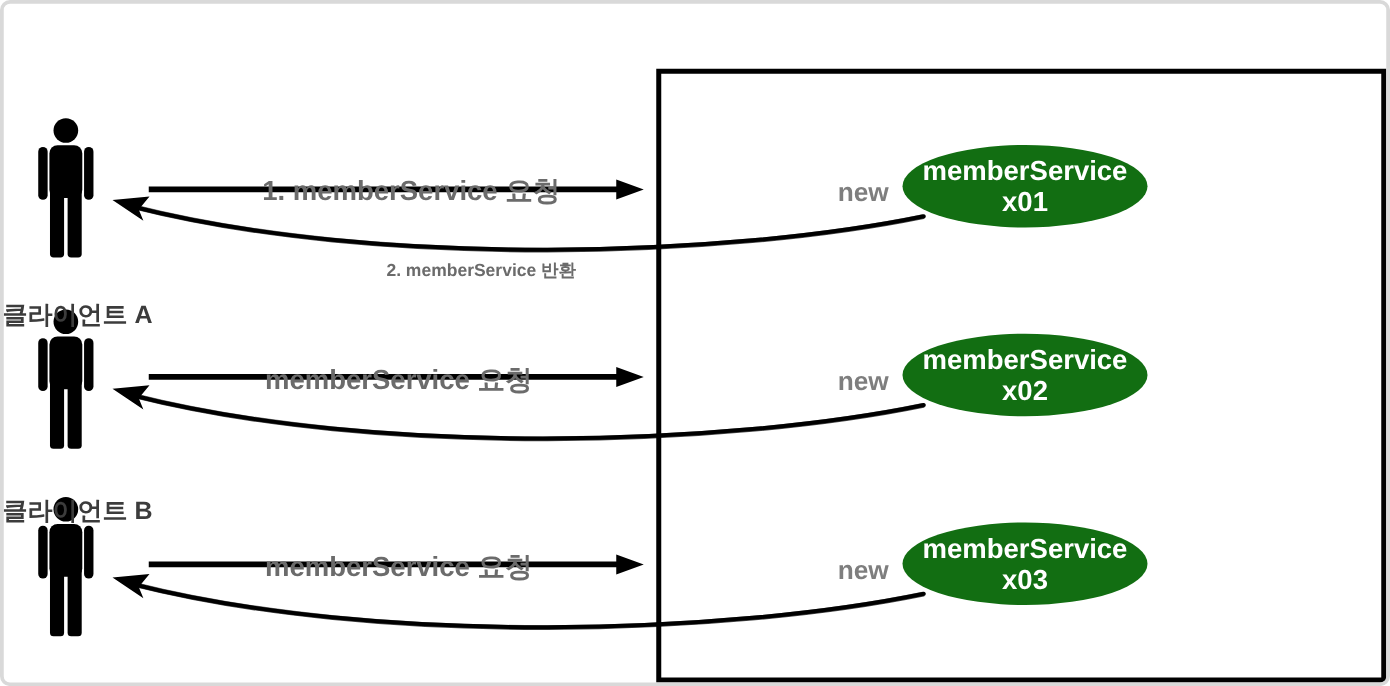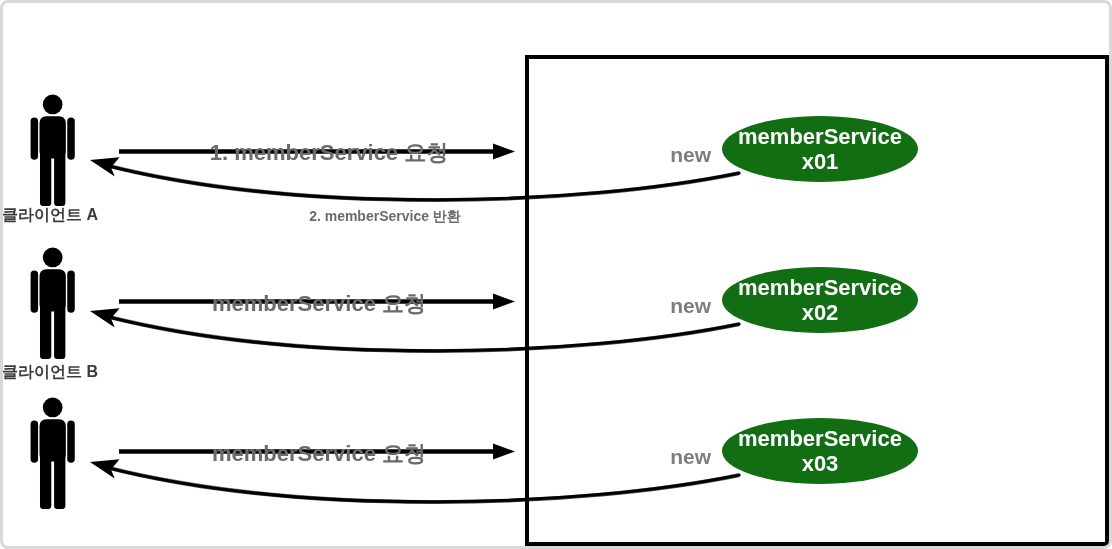--- a/index.html
+++ b/index.html
@@ -20,22 +20,22 @@
   .diagram-svg{left:0;top:0;width:1112px;height:549px;z-index:1;}
   .req-label{
     top:0;width:372px;text-align:center;font-size:22px;font-weight:700;
     color:var(--label-gray,#6b6b6b);z-index:3;white-space:nowrap;margin-top:20px;
   }
   .ret-label{
     width:372px;text-align:center;font-size:14px;font-weight:700;
     color:var(--label-gray,#6b6b6b);z-index:3;white-space:nowrap;
   }
   .client-label{
-    width:110px;text-align:left;font-size:16px;font-weight:700;
-    color:var(--client-text,#3c3c3c);z-index:3;white-space:nowrap;
+    width:110px;text-align:left;font-size:20px;font-weight:700;
+    color:var(--client-text,#3c3c3c);z-index:3;white-space:nowrap;margin-top:33px;
   }
   .new-label{
     width:58px;text-align:right;font-size:21px;font-weight:700;
     color:var(--new-gray,#7e7e7e);z-index:3;
   }
   .service{
     width:196px;height:66px;border-radius:50%;
     background:var(--service-fill,#126e12);z-index:2;
     display:flex;flex-direction:column;align-items:center;justify-content:center;
     color:var(--service-text,#fff);font-size:22px;font-weight:700;line-height:25px;

